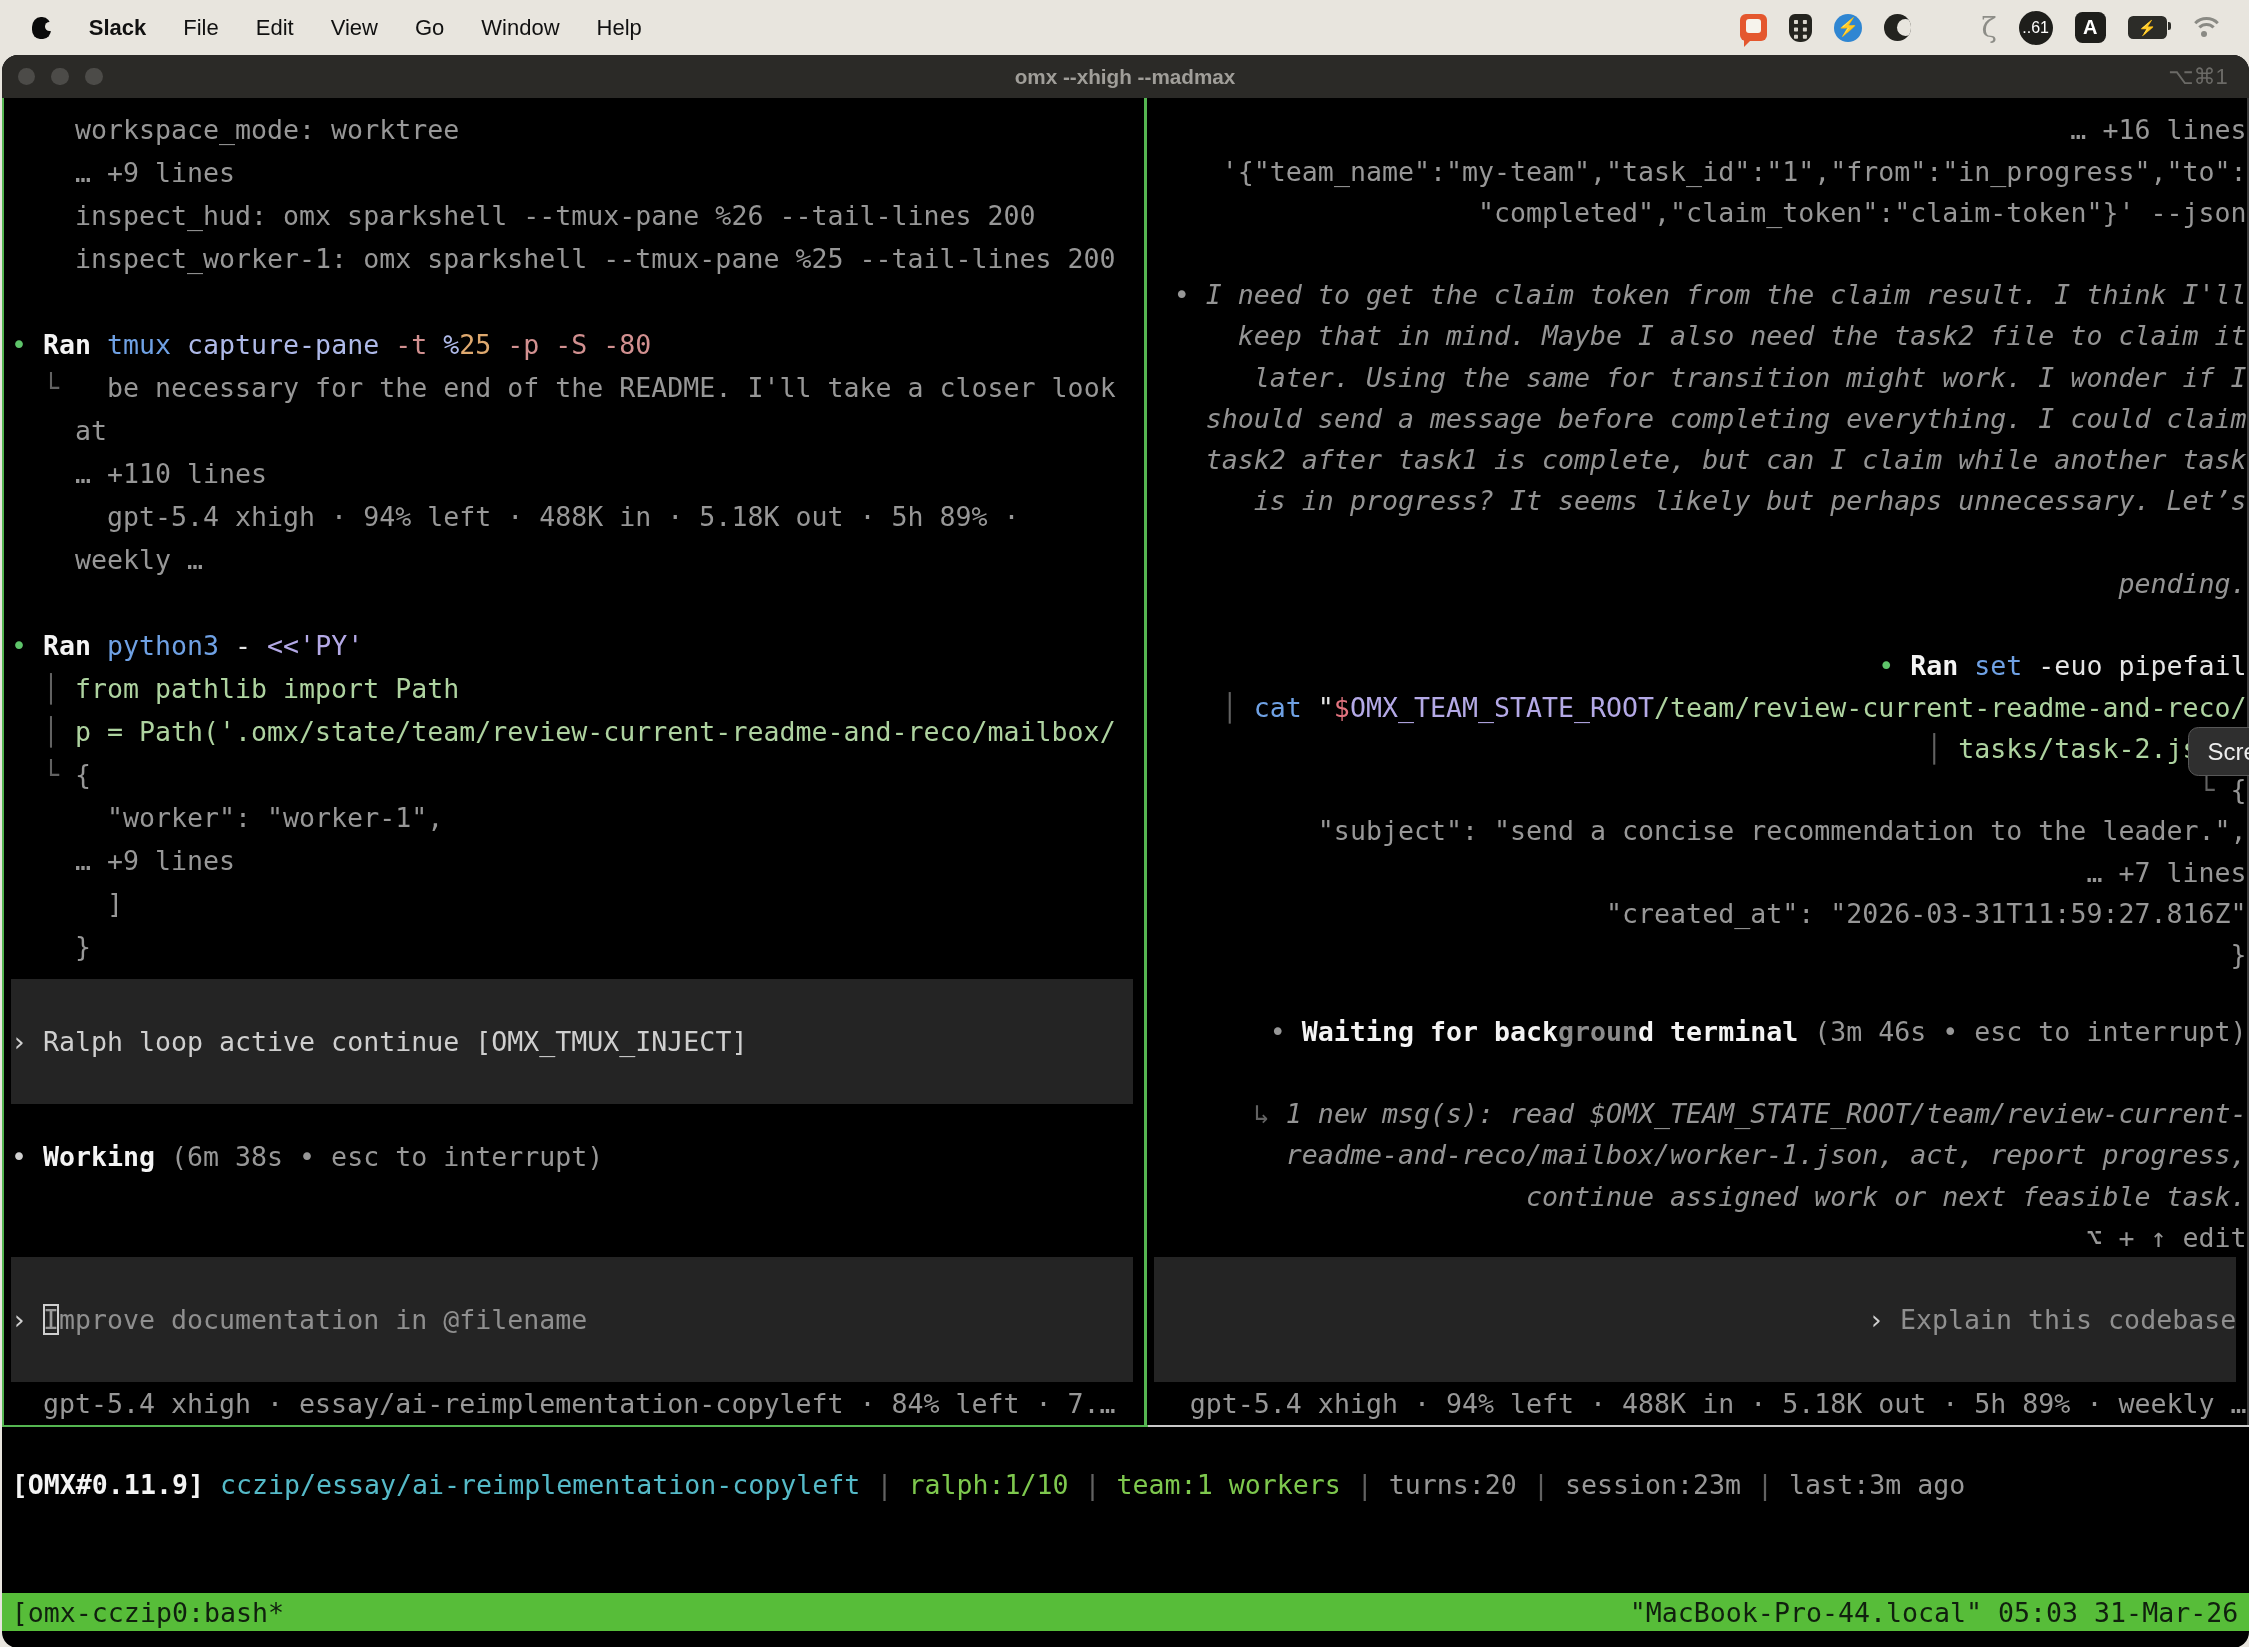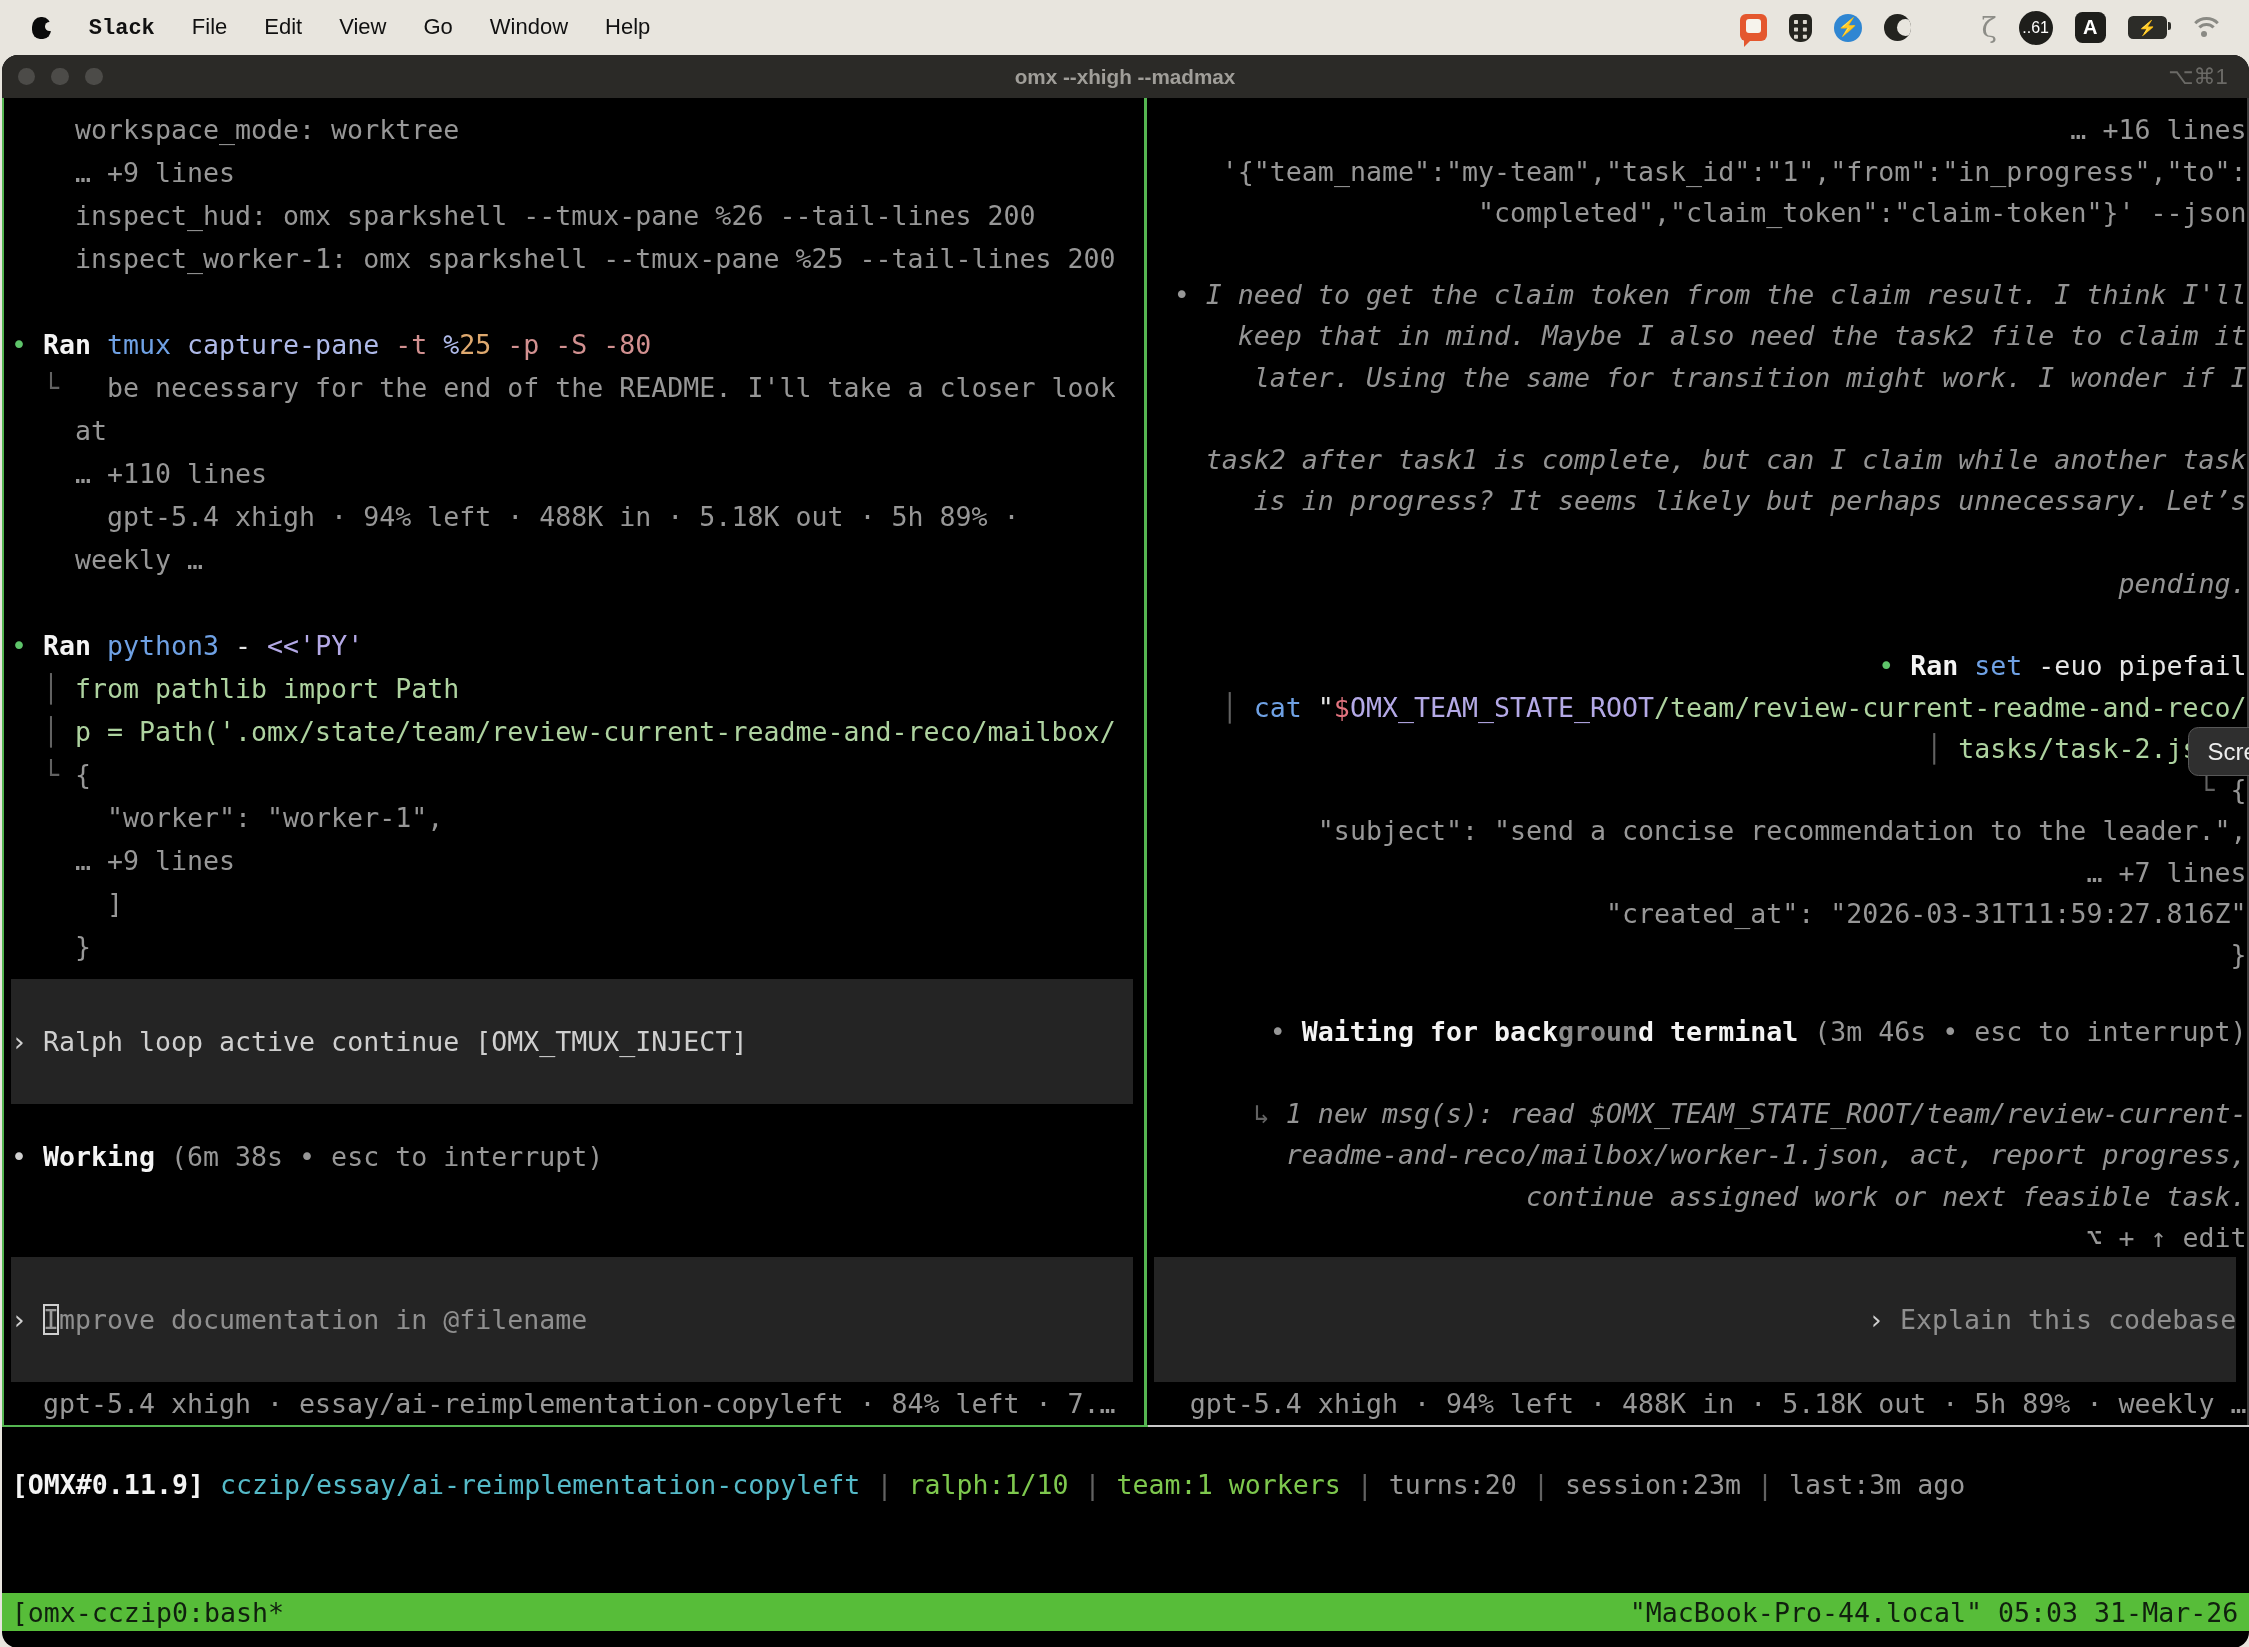--- a/index.html
+++ b/index.html
@@ -4,21 +4,21 @@
 <style>
   html,body{margin:0;padding:0;}
   body{width:2250px;height:1648px;background:#e8e5de;overflow:hidden;position:relative;
        font-family:"DejaVu Sans Mono",monospace;}
   
   .menubar{height:55px;display:flex;align-items:center;padding:0 22px;box-sizing:border-box;
            font-family:"Liberation Sans",sans-serif;font-size:22px;color:#111;}
   .apple{width:19px;height:22px;background:#0b0b0b;border-radius:46% 46% 42% 42%;position:relative;margin:0 19px 0 10.3px;}
   .apple::before{content:"";position:absolute;right:-3.7px;top:5.2px;width:9.6px;height:9.6px;border-radius:50%;background:#e8e5de;}
   .mitem{padding:0 18.5px;white-space:nowrap;}
-  .mitem.bold{font-weight:700;font-family:Liberation Mono, monospace;}
+  .mitem.bold{font-weight:700;}
   .mstatus{margin-left:auto;display:flex;align-items:center;gap:22px;padding-right:7.4px;}
   .ic{display:flex;align-items:center;justify-content:center;}
   .chat{width:26.6px;height:26.6px;background:#e4572e;border-radius:5.9px;position:relative;}
   .chat::before{content:"";position:absolute;left:5.9px;top:5.2px;width:14.8px;height:13.3px;background:#f6f3ec;border-radius:3px;}
   .chat::after{content:"";position:absolute;left:4.4px;bottom:-5.9px;border:5.2px solid transparent;border-top-color:#e4572e;border-left-color:#e4572e;}
   .shield{width:23.6px;height:28px;background:#24241f;border-radius:5.9px 5.9px 11px 11px;position:relative;}
   .shield::before{content:"";position:absolute;left:5.2px;top:6.6px;width:4.4px;height:4.4px;background:#d8d5cc;border-radius:0.7px;
      box-shadow:8.9px 0 #d8d5cc,0 7.4px #d8d5cc,8.9px 7.4px #d8d5cc,0 14.8px #d8d5cc,8.9px 14.8px #d8d5cc;}
   .bluec{width:28px;height:28px;border-radius:50%;background:#2f86d2;color:#fff;font-size:17.7px;font-weight:bold;}
   .moon{width:26.6px;height:26.6px;border-radius:50%;background:#23231f;position:relative;overflow:hidden;}
@@ -161,21 +161,21 @@
       </div>
     <div class="divider"></div>
     <div class="pane pane-right">
         <div class="row"><span class="c-fg">    … +16 lines</span></div>
         <div class="row"><span class="c-fg">    '{"team_name":"my-team","task_id":"1","from":"in_progress","to":</span></div>
         <div class="row"><span class="c-fg">    "completed","claim_token":"claim-token"}' --json</span></div>
         <div style="height: 43px;"></div>
         <div class="row"><span class="c-fg">• </span><span class="c-it">I need to get the claim token from the claim result. I think I'll</span></div>
         <div class="row"><span class="c-fg">  </span><span class="c-it">keep that in mind. Maybe I also need the task2 file to claim it</span></div>
         <div class="row"><span class="c-fg">  </span><span class="c-it">later. Using the same for transition might work. I wonder if I</span></div>
-        <div class="row"><span class="c-fg">  </span></div>
+        <div class="row"><span class="c-fg">  </span><span class="c-it">should send a message before completing everything. I could claim</span></div>
         <div class="row"><span class="c-fg">  </span><span class="c-it">task2 after task1 is complete, but can I claim while another task</span></div>
         <div class="row"><span class="c-fg">  </span><span class="c-it">is in progress? It seems likely but perhaps unnecessary. Let’s</span></div>
         <div class="row"><span class="c-fg">  </span></div>
         <div class="row"><span class="c-fg">  </span><span class="c-it">pending.</span></div>
         <div style="height: 43px;"></div>
         <div class="row"><span class="c-gn">• </span><span class="c-bw">Ran </span><span class="c-bl">set </span><span class="c-wh">-euo pipefail</span></div>
         <div class="row"><span class="c-dim">  │ </span><span class="c-bl">cat </span><span class="c-wh">"</span><span class="c-rd">$</span><span class="c-lv">OMX_TEAM_STATE_ROOT</span><span class="c-gr">/team/review-current-readme-and-reco/</span></div>
         <div class="row"><span class="c-dim">  │ </span><span class="c-gr">tasks/task-2.json</span><span class="c-wh">"</span></div>
         <div class="row"><span class="c-dim">  └ </span><span class="c-fg">{</span></div>
         <div class="row"><span class="c-fg">      "subject": "send a concise recommendation to the leader.",</span></div>

